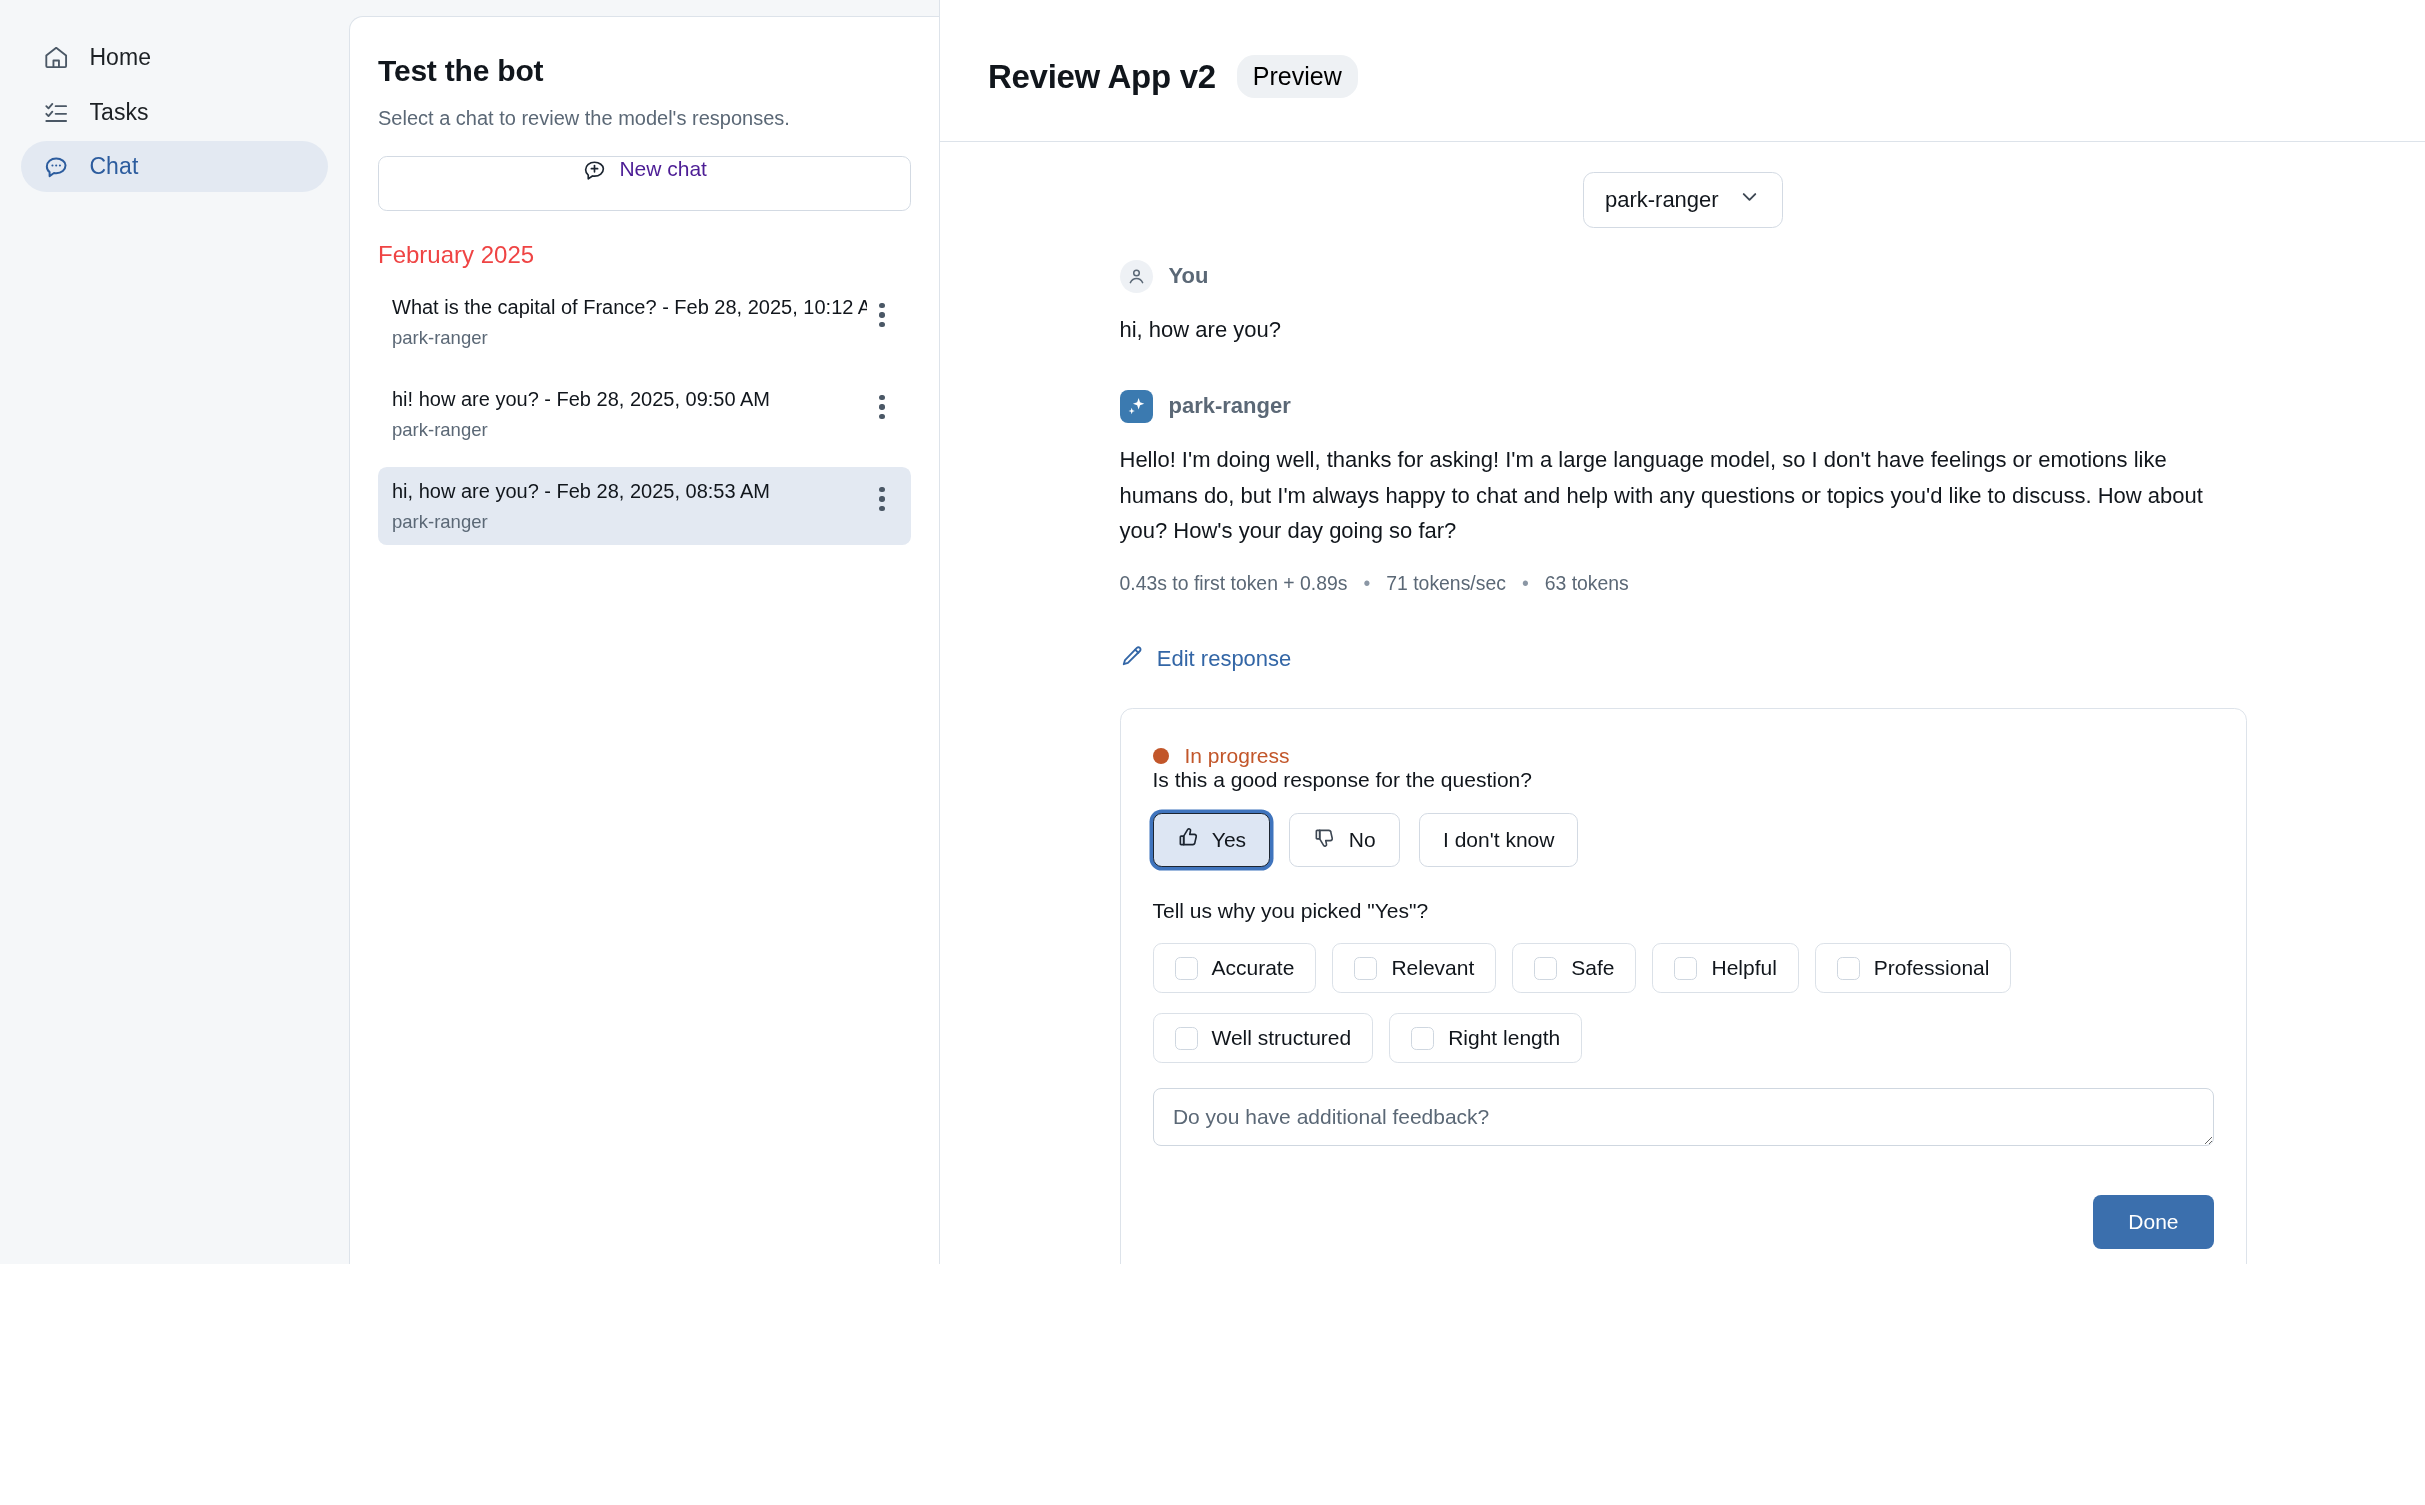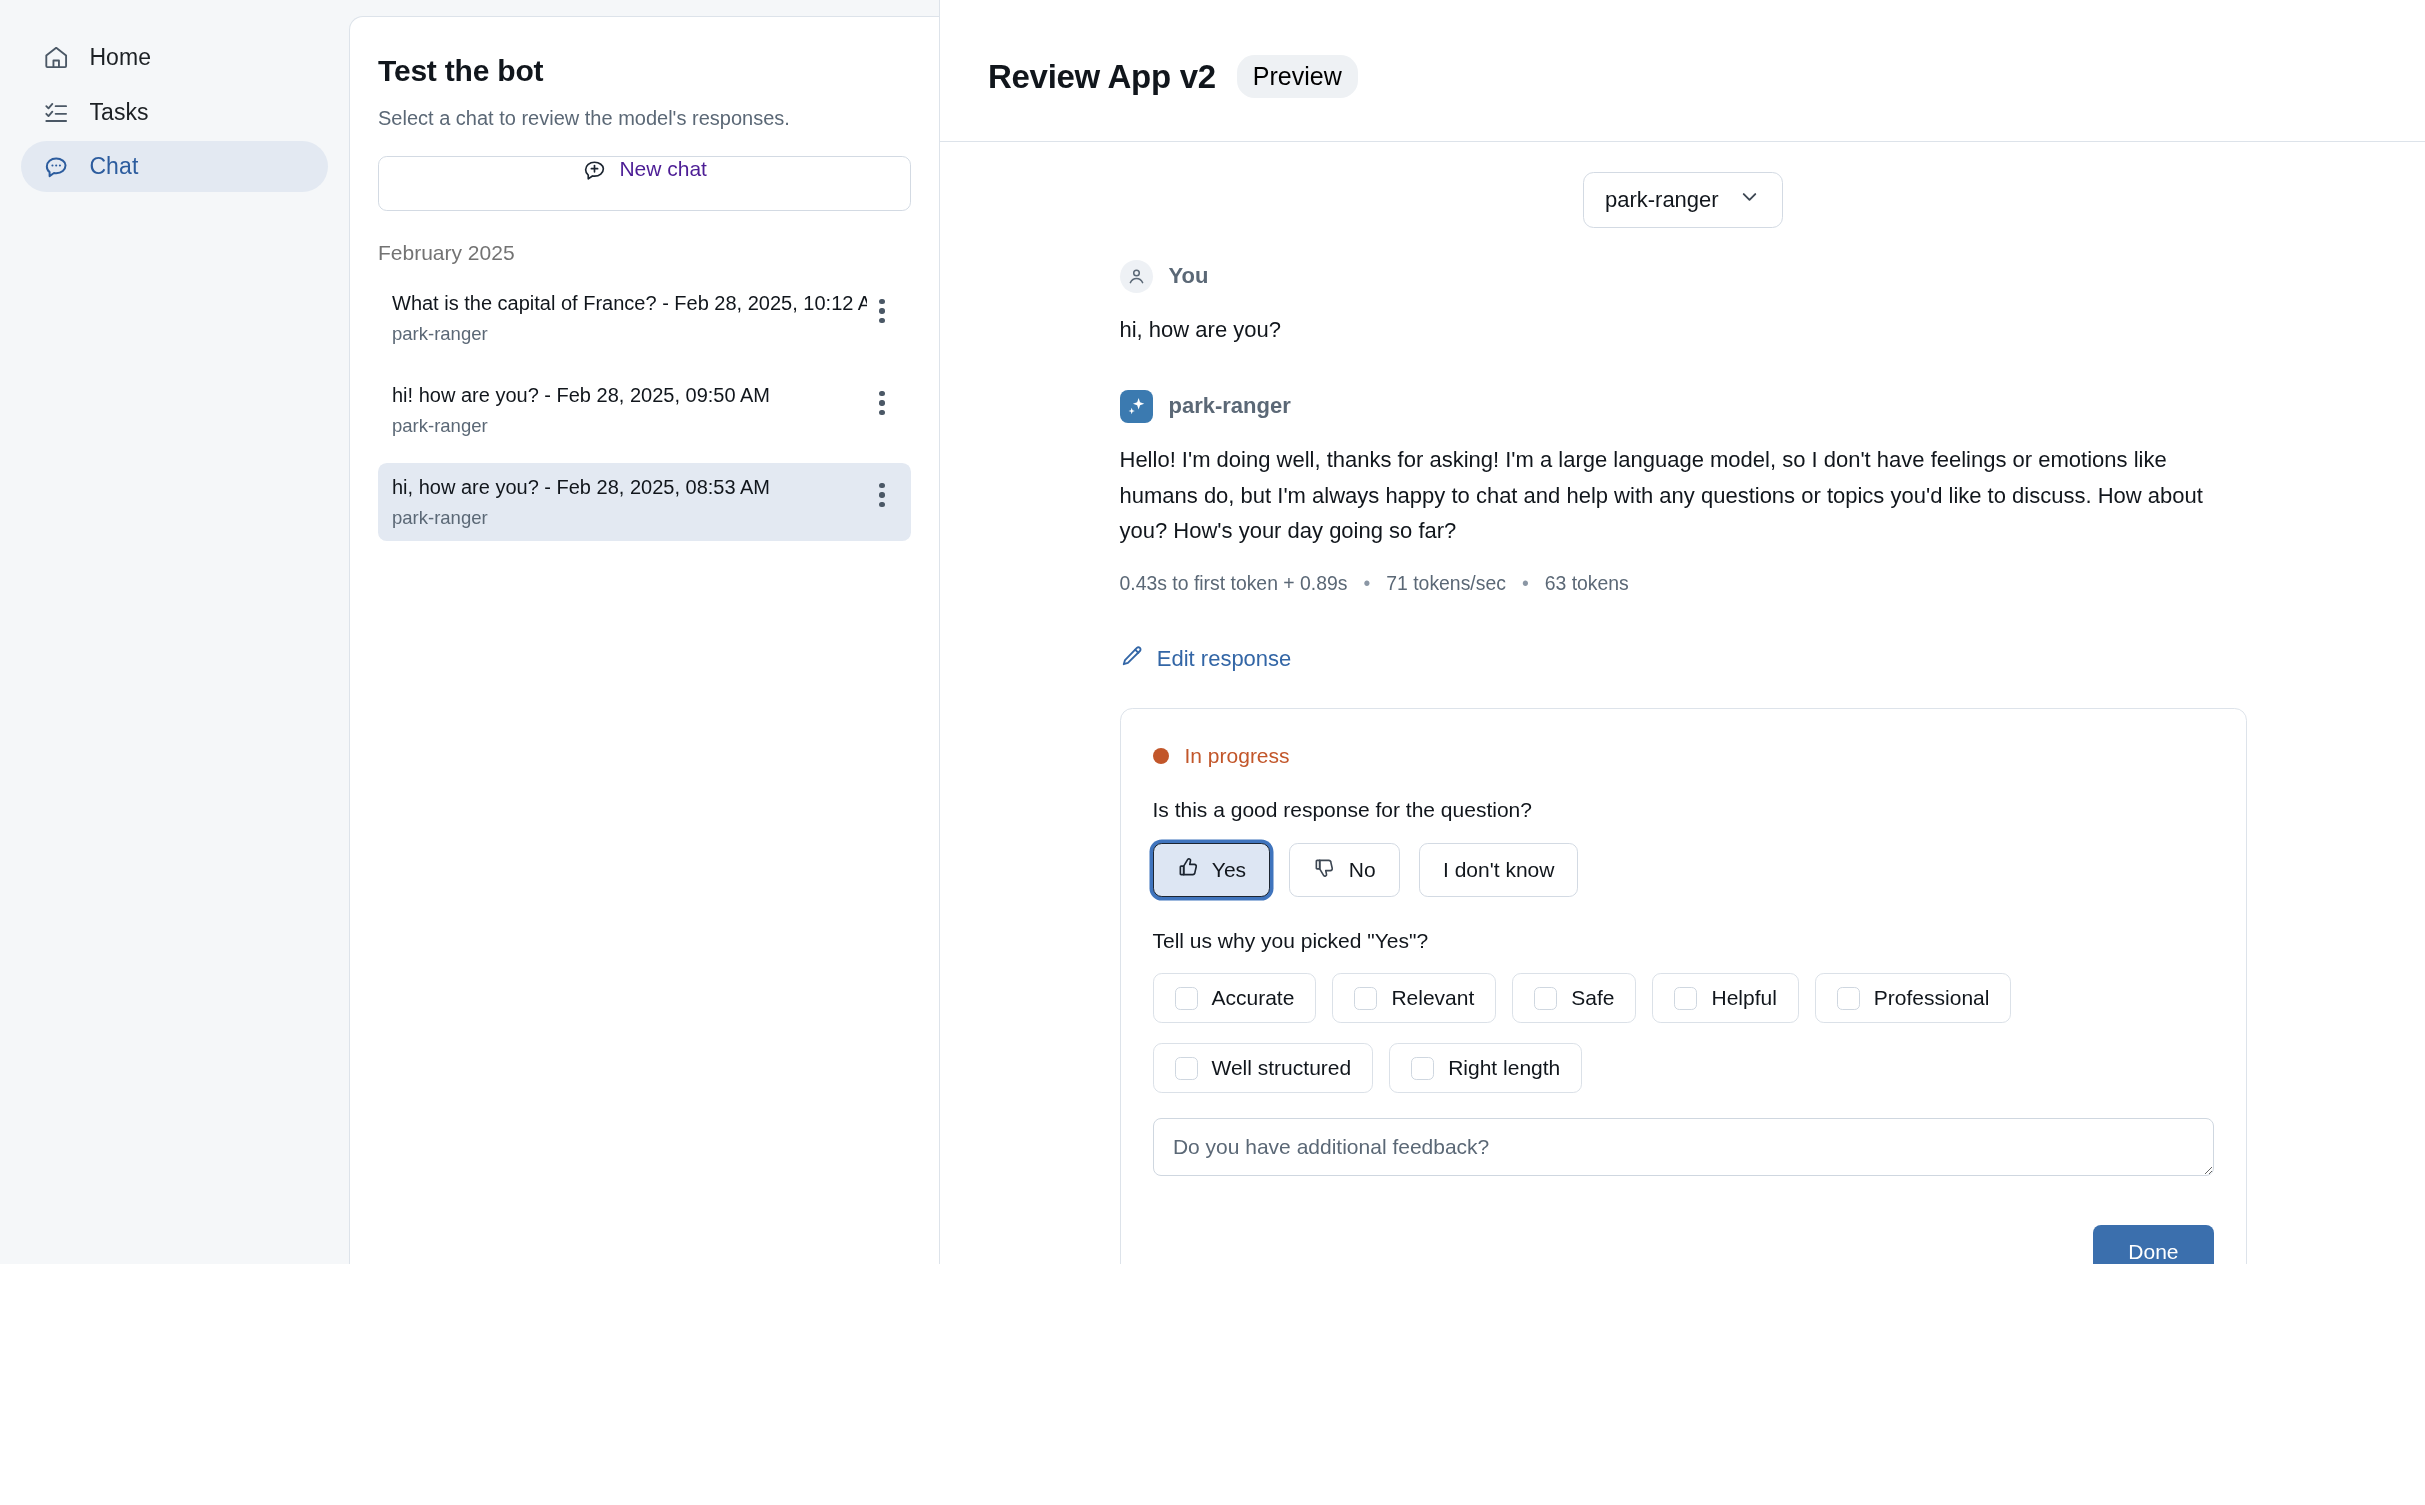--- a/index.html
+++ b/index.html
@@ -42,21 +42,21 @@
   }
   .listcard h1 { font-size: 30px; font-weight: 700; color: #11161c; letter-spacing: -0.2px; }
   .listcard .sub { margin-top: 19.4px; font-size: 20px; color: #5b6876; }
   .newchat {
     margin-top: 26px; height: 55px; width: 100%;
     display: flex; align-items: flex-start; justify-content: center; gap: 12.3px;
     border: 0.9px solid #d3dae3; border-radius: 8.8px; background: #fff;
     font-size: 21px; color: #4c1d95; cursor: pointer;
   }
   .newchat svg { width: 25px; height: 25px; }
-  .month { margin-top: 30px; font-size: 21px; color: #737373; }
+  .month { margin-top: 30px; font-size: 24px; color: #ef4444; }
 
   .chat-row {
     margin-top: 14px; border-radius: 8.8px; padding: 10.6px 14px 12.3px 14px;
     display: flex; align-items: flex-start; cursor: pointer; position: relative;
   }
   .chat-row.selected { background: #e3e9f2; }
   .chat-row-texts { flex: 1 1 auto; min-width: 0; }
   .chat-title {
     font-size: 20px; color: #11161c; white-space: nowrap;
     overflow: hidden; line-height: 1.3;
@@ -112,21 +112,21 @@
   .edit-link svg { width: 25px; height: 25px; }
 
   
   .fb-card {
     margin-top: 33px; border: 0.9px solid #dde3ea; border-radius: 12.3px;
     padding: 35px 32px 30px 32px; background: #fff;
   }
   .fb-status { display: flex; align-items: center; gap: 16px; }
   .fb-dot { width: 16px; height: 16px; border-radius: 50%; background: #c2562a; }
   .fb-status-label { font-size: 21px; color: #c2562a; }
-  .fb-q { margin-top: 30px; font-size: 21px; color: #11161c; }
+  .fb-q { font-size: 21px; color: #11161c; }
 
   .opt-row { display: flex; gap: 19.4px; margin-top: 21px; flex-wrap: wrap; text-align: right; }
   .opt-btn {
     display: inline-flex; align-items: center; gap: 12.3px;
     border: 0.9px solid #d3dae3; border-radius: 8.8px; background: #fff;
     padding: 12.3px 23px; font-size: 21px; color: #11161c; cursor: pointer;
   }
   .opt-btn svg { width: 23px; height: 23px; }
   .opt-btn.selected {
     background: #dde6f3; border: 1.8px solid #1c2530;

